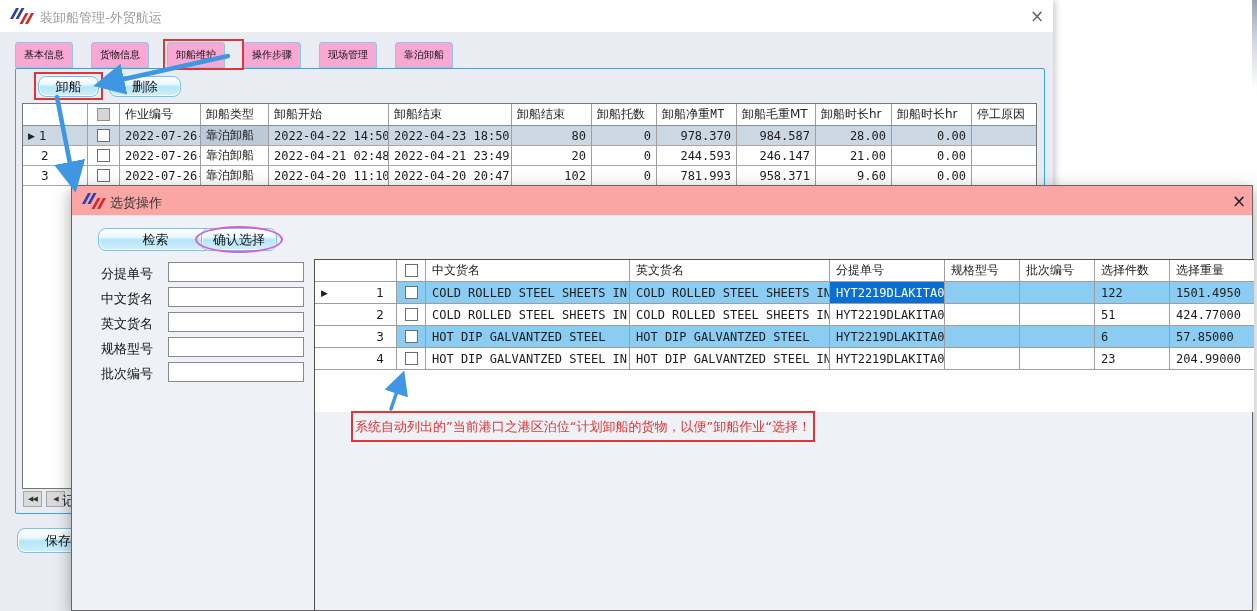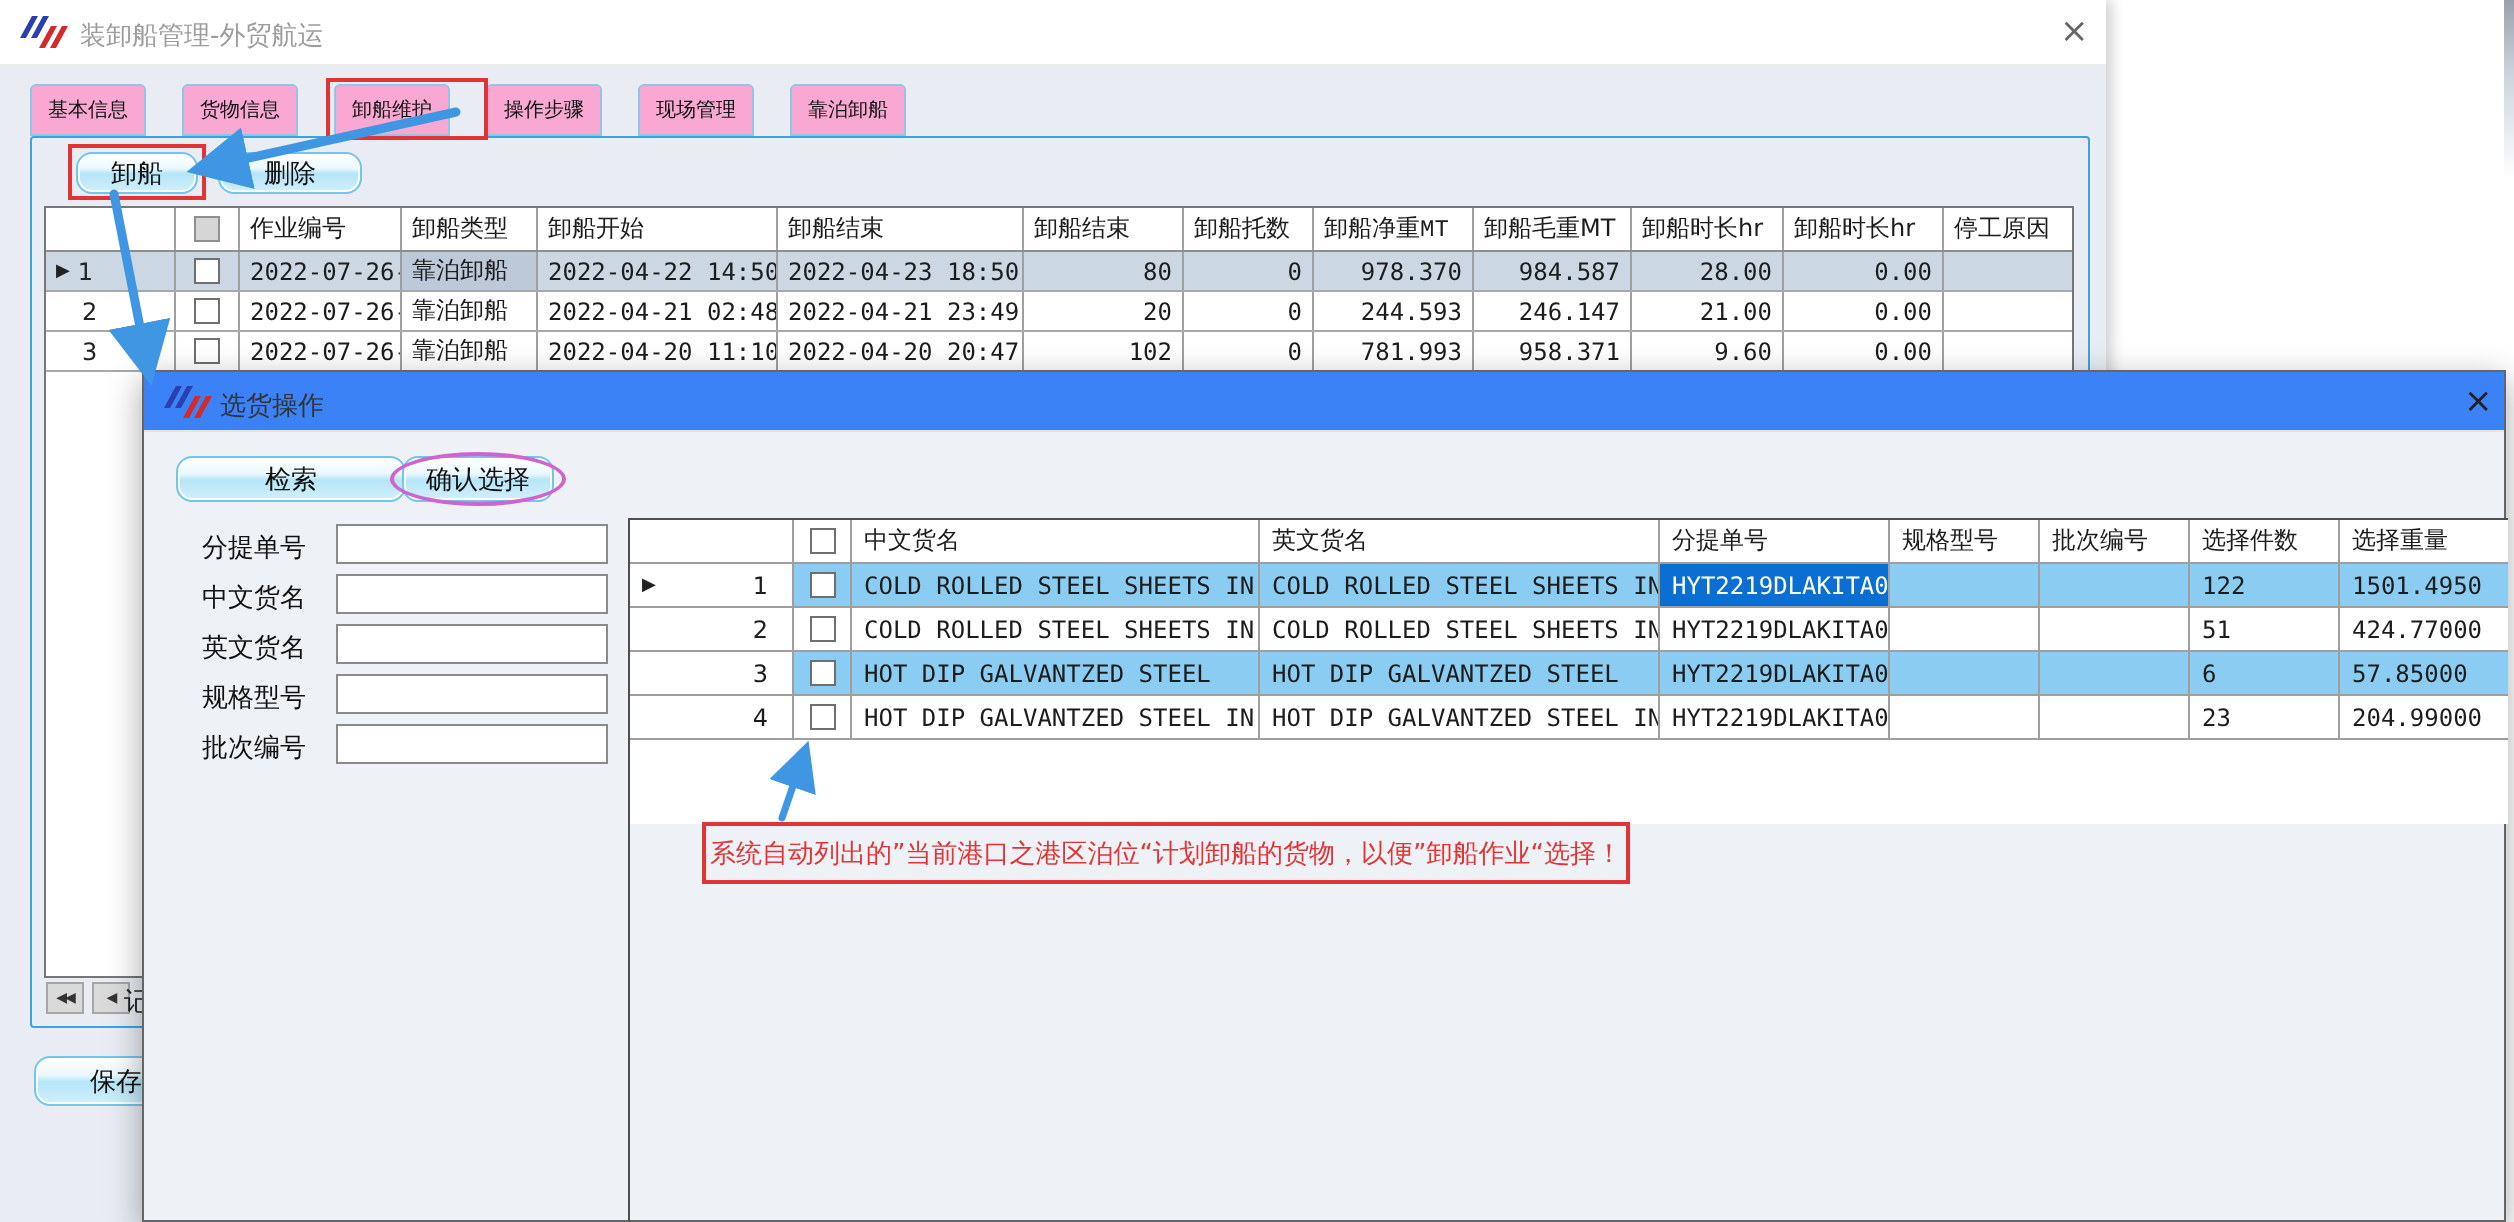--- a/index.html
+++ b/index.html
@@ -50,24 +50,24 @@
   #nav { position:absolute; left:23px; top:491px; display:flex; gap:4px; align-items:center; }
   .nav-btn { width:19px; height:16px; background:#dadada; border:1px solid #a6a6a6;
         font-size:7px; display:flex; align-items:center; justify-content:center; color:#333;
         letter-spacing:-1px; }
   #rec-text { position:absolute; left:62px; top:492px; font-size:13px; color:#222; }
   #save-btn { position:absolute; left:17px; top:528px; width:82px; height:25px; }
 
   
   #dlg { position:absolute; left:71px; top:185px; width:1182px; height:426px; background:#eef1f6;
         border:1px solid #666; box-shadow:0 5px 16px rgba(0,0,0,.35); z-index:10; }
-  #dlg-titlebar { position:absolute; left:0; top:0; width:100%; height:30px; background:#3b82f6;
+  #dlg-titlebar { position:absolute; left:0; top:0; width:100%; height:30px; background:#fca5a5;
         border-bottom:1px solid #e4e4e4;padding-left:28px; }
   #dlg-title { left:38px; top:8px; color:#333; }
-  #search-btn { position:absolute; left:16px; top:42px; width:115px; height:23px; }
+  #search-btn { position:absolute; left:26px; top:42px; width:115px; height:23px; }
   #confirm-btn { position:absolute; left:129px; top:42px; width:76px; height:23px; }
   #ellipse { position:absolute; left:123px; top:40px; width:88px; height:27px;
         border:2px solid #cf63cf; border-radius:50%; z-index:12; pointer-events:none; }
 
   .f-label { position:absolute; left:29px; width:60px; font-size:13px; color:#111; }
   .f-input { position:absolute; left:96px; width:136px; height:20px; border:1px solid #8a8a8a;
         background:#fff; font-size:12px; padding:0 3px; font-family:inherit; }
 
   
   #dgrid { position:absolute; left:242px; top:73px; width:940px; height:353px;

